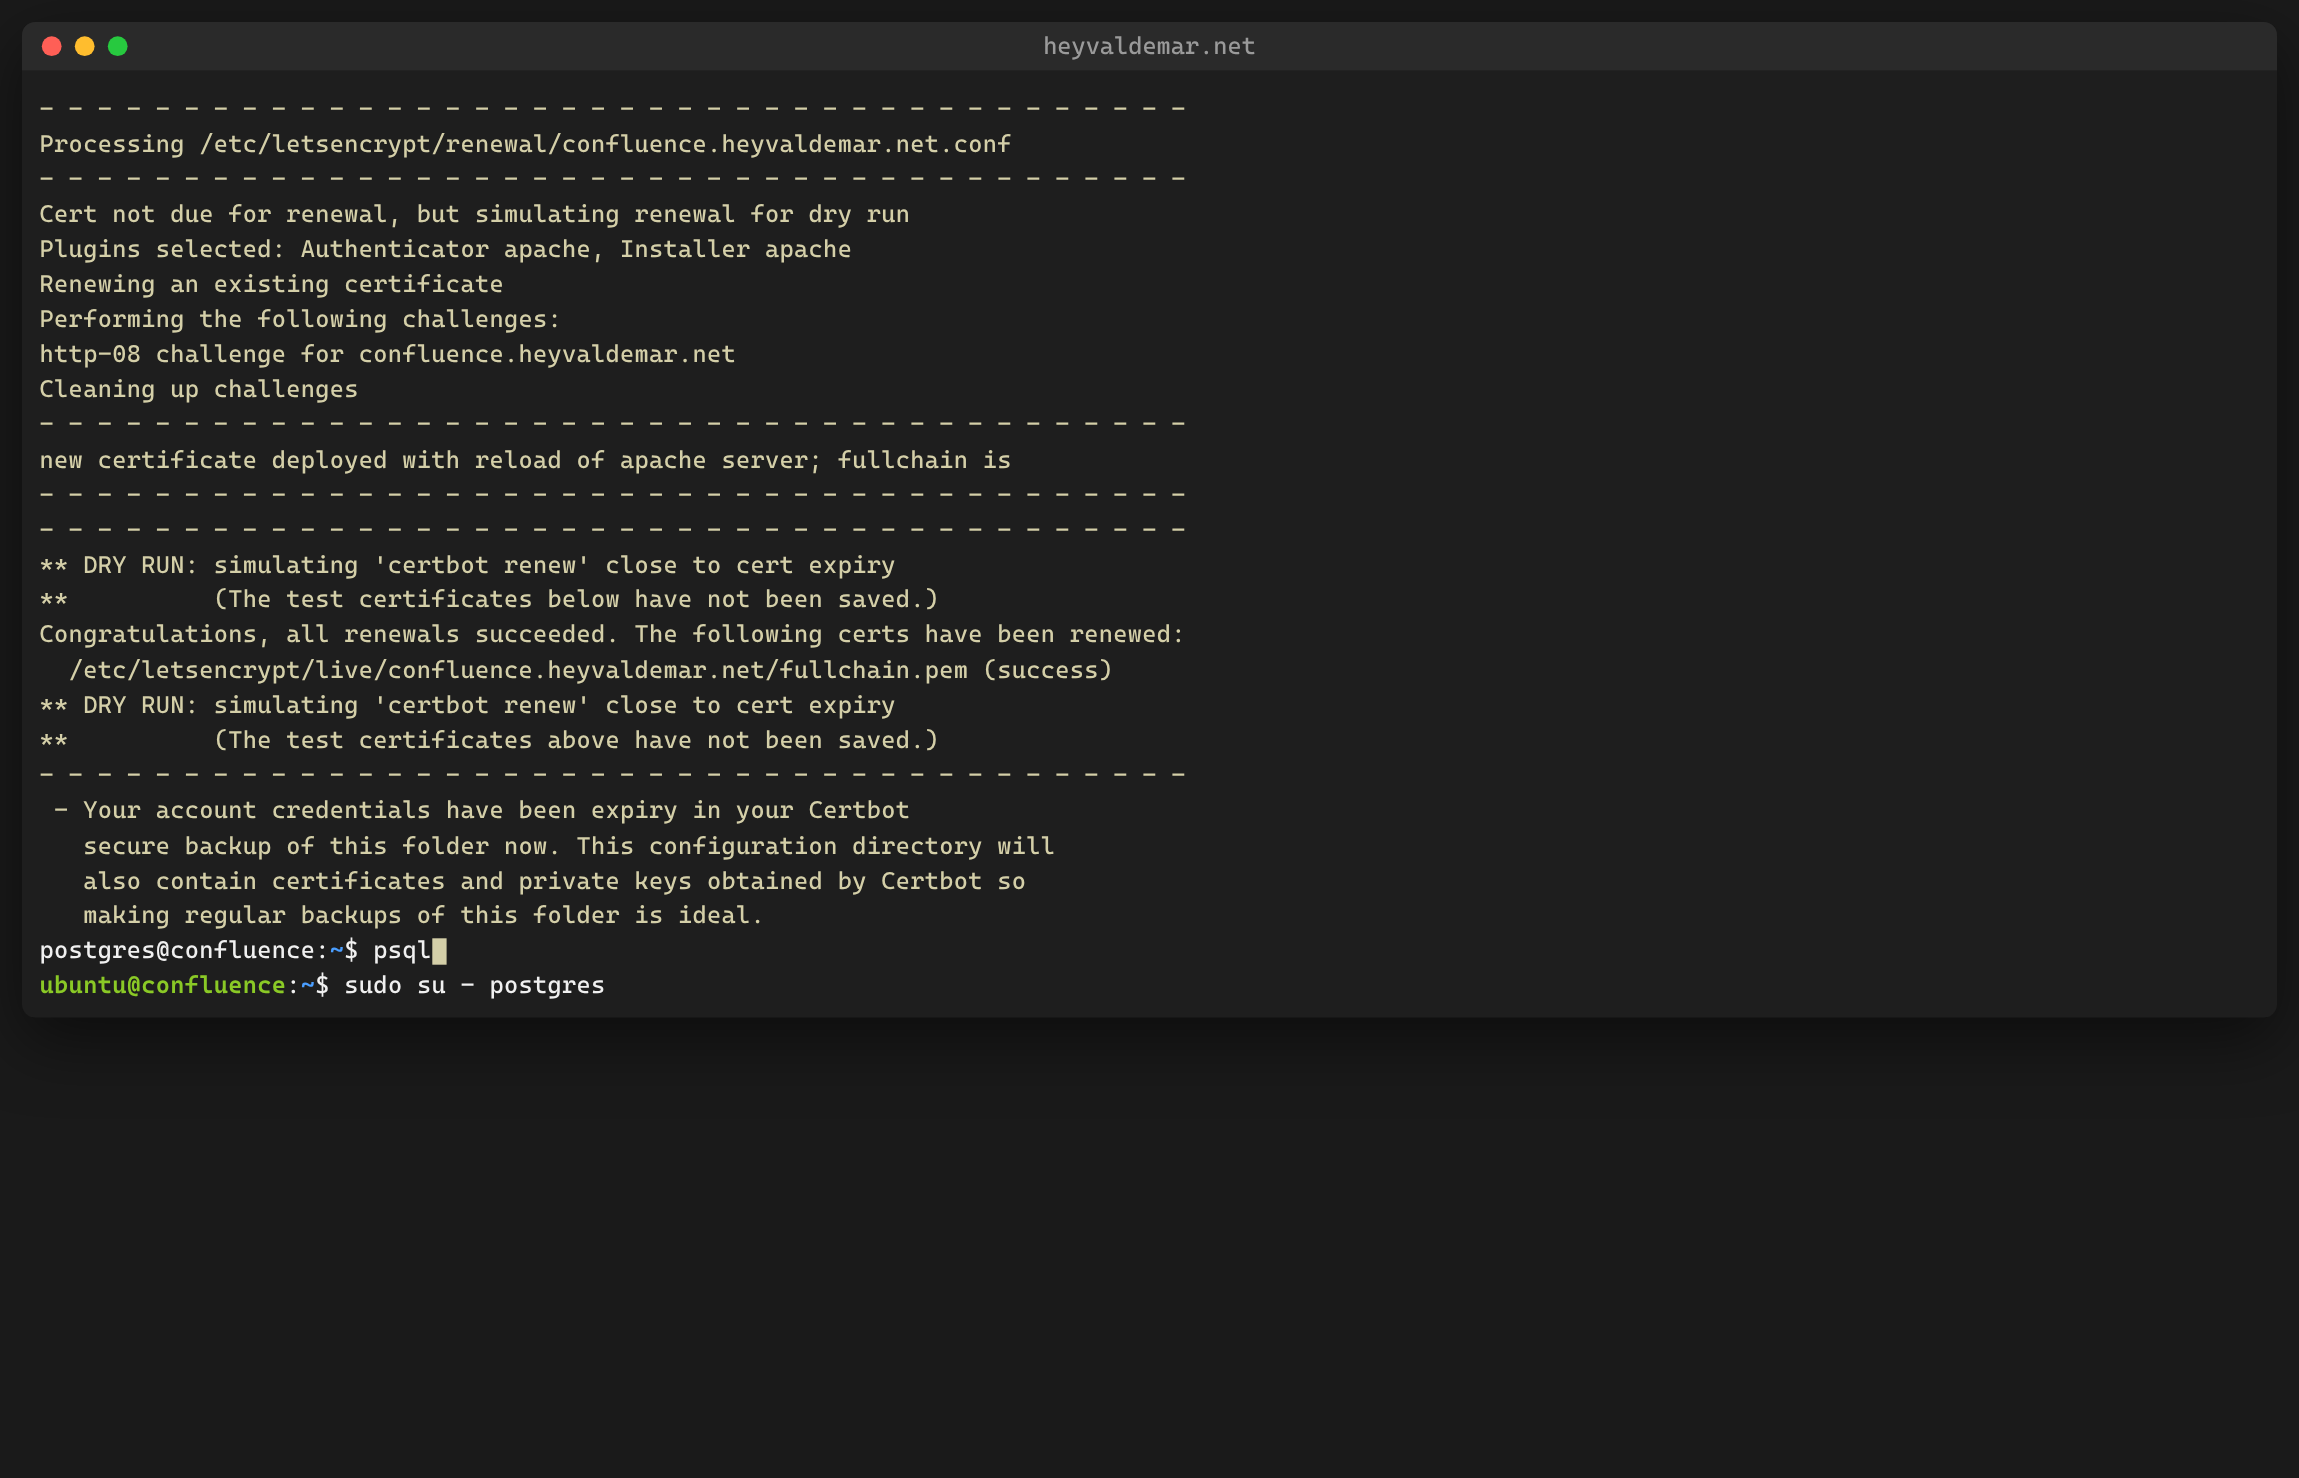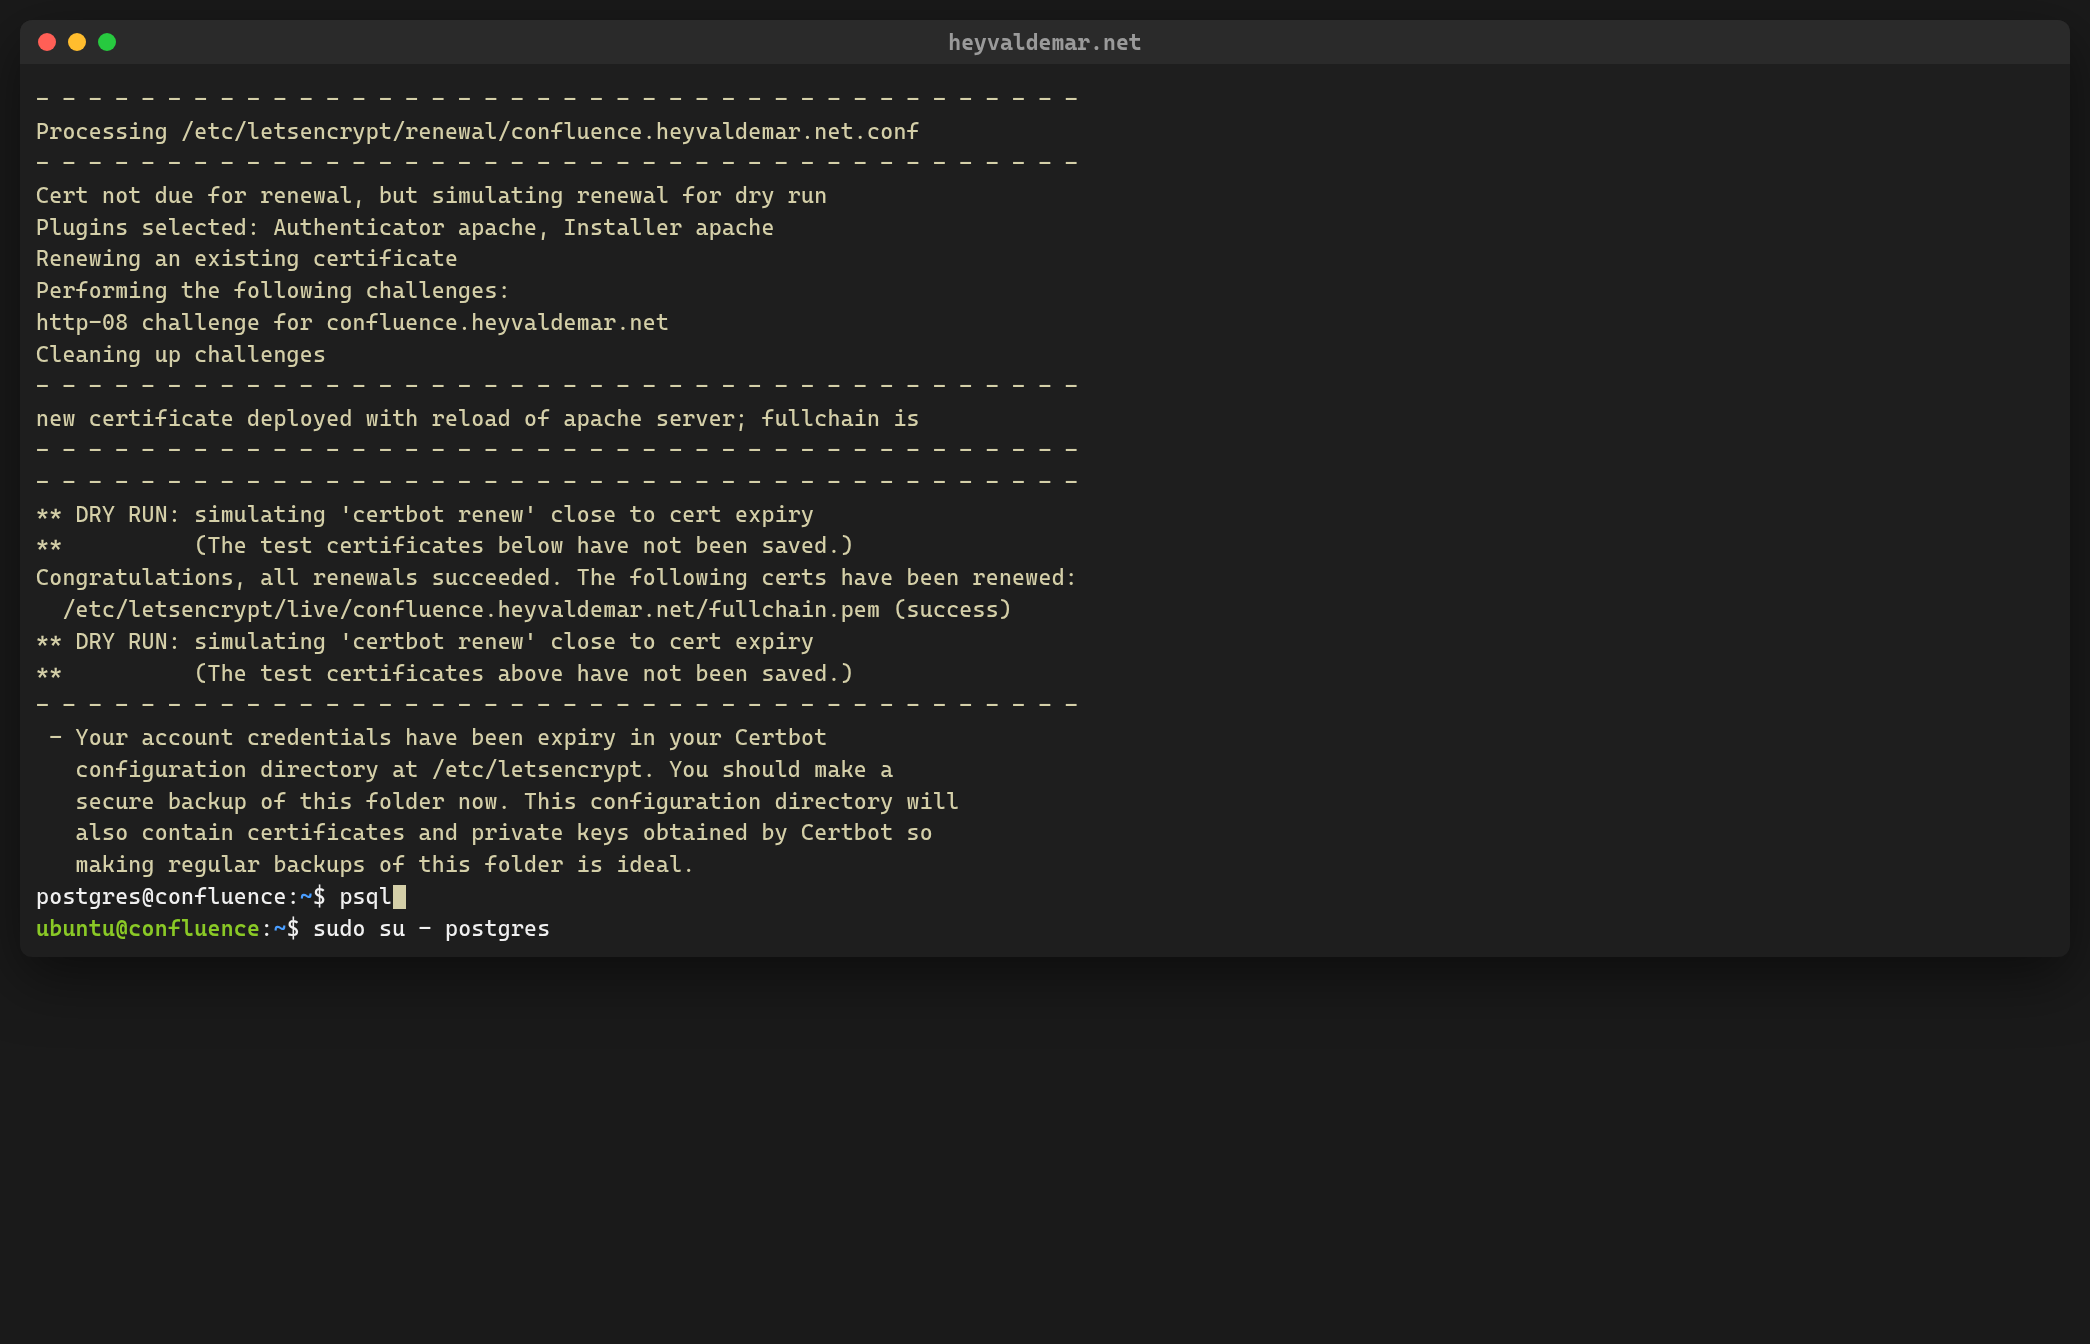--- a/index.html
+++ b/index.html
@@ -43,21 +43,21 @@
     }
     .red { background: #ff5f56; }
     .yellow { background: #ffbd2e; }
     .green { background: #27c93f; }
     .title {
       position: absolute;
       left: 50%;
       transform: translateX(-50%);
       color: #9a9a9a;
       font-size: 22px;
-      font-weight: 700;
+      font-weight: 400;
     }
     .content {
       padding: 20px 16px 12px 16px;
       font-size: 22px;
       line-height: 1.45;
       color: #d4cfa8;
       font-weight: 500;
       letter-spacing: 0.3px;
     }
     .line {
@@ -111,20 +111,19 @@
     <div class="line">** DRY RUN: simulating 'certbot renew' close to cert expiry</div>
     <div class="line">**          (The test certificates below have not been saved.)</div>
     <div class="line"></div>
     <div class="line">Congratulations, all renewals succeeded. The following certs have been renewed:</div>
     <div class="line">  /etc/letsencrypt/live/confluence.heyvaldemar.net/fullchain.pem (success)</div>
     <div class="line">** DRY RUN: simulating 'certbot renew' close to cert expiry</div>
     <div class="line">**          (The test certificates above have not been saved.)</div>
     <div class="line">- - - - - - - - - - - - - - - - - - - - - - - - - - - - - - - - - - - - - - - -</div>
     <div class="line"></div>
     <div class="line"> - Your account credentials have been expiry in your Certbot</div>
-    <div class="line">   configuration directory at /etc/letsencrypt. You should make a</div>
     <div class="line">   secure backup of this folder now. This configuration directory will</div>
     <div class="line">   also contain certificates and private keys obtained by Certbot so</div>
     <div class="line">   making regular backups of this folder is ideal.</div>
     <div class="line"><span class="pg-prompt">postgres@confluence</span><span class="prompt-colon">:</span><span class="prompt-path">~</span><span class="prompt-dollar">$ </span><span class="cmd">psql</span><span class="cursor"></span></div>
     <div class="line"><span class="prompt-user">ubuntu@confluence</span><span class="prompt-colon">:</span><span class="prompt-path">~</span><span class="prompt-dollar">$ </span><span class="cmd">sudo su - postgres</span></div>
   </div>
 </div>
 
 </body></html>

